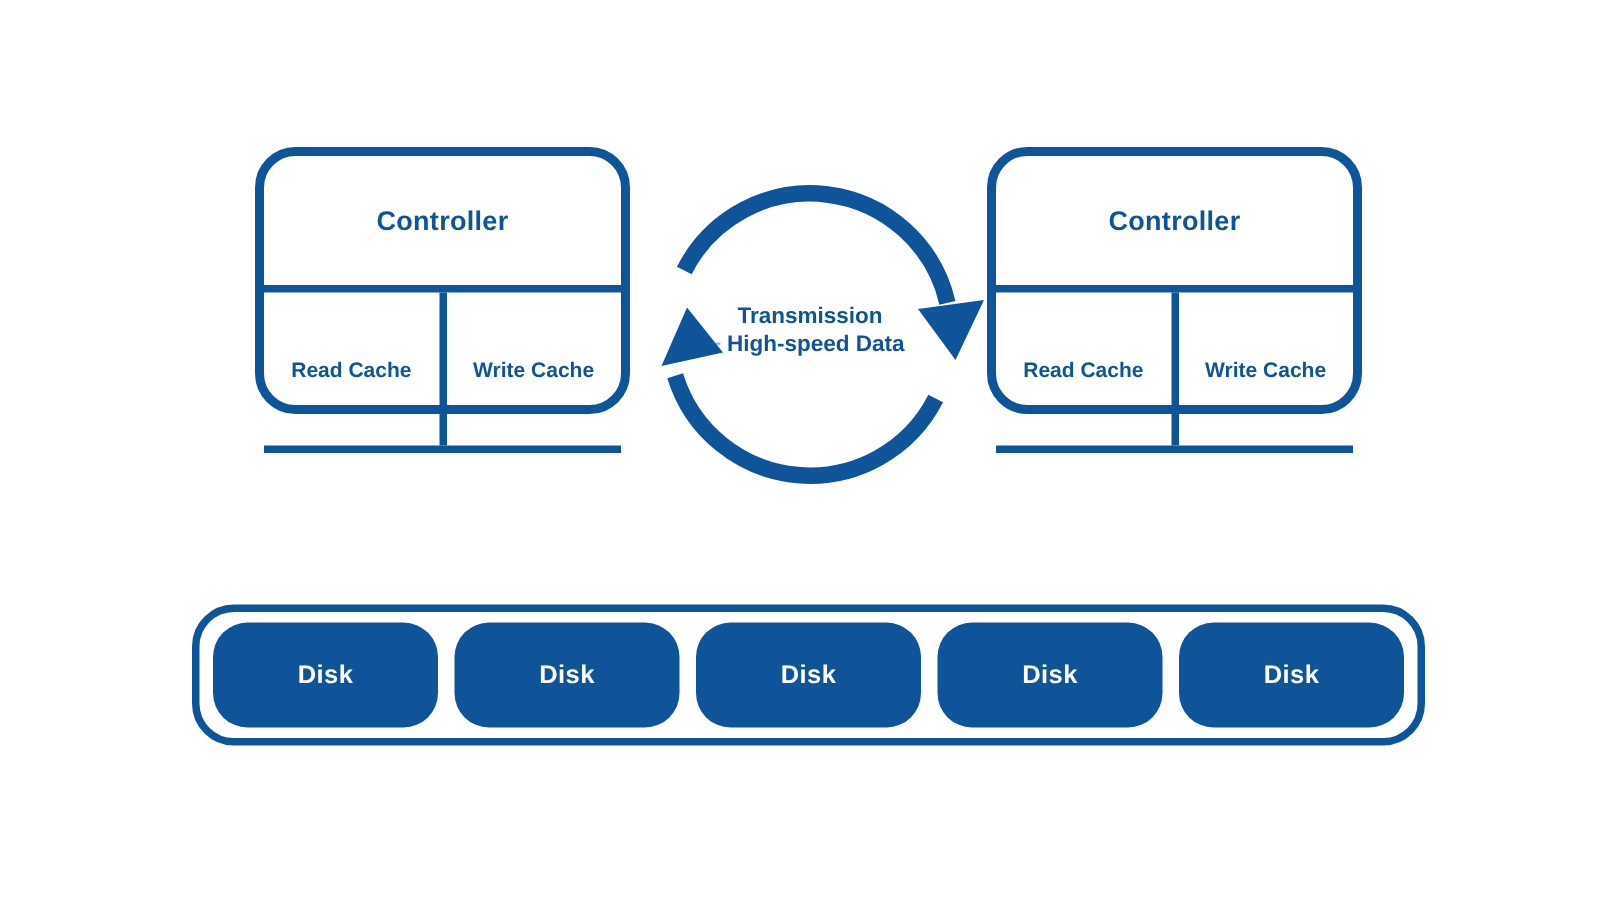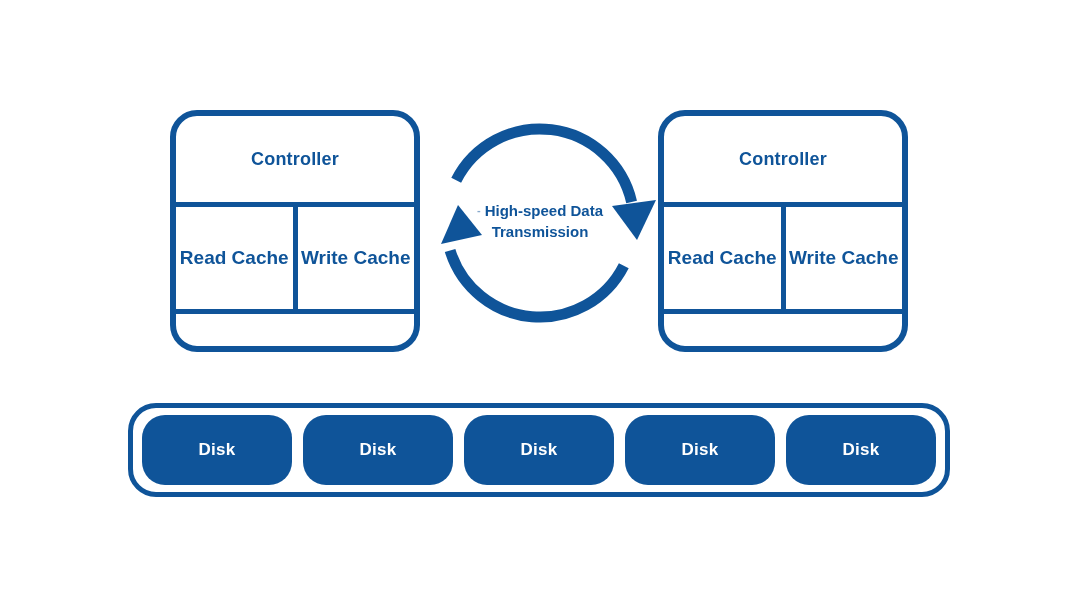--- a/index.html
+++ b/index.html
@@ -10,45 +10,45 @@
   html,body{margin:0;padding:0;background:var(--background);}
   body{font-family:"Liberation Sans","DejaVu Sans",sans-serif;}
   .canvas{
     position:relative;
     width:1080px;height:602px;
     background:var(--background);
     overflow:hidden;
   }
   
   .controller{
-    position:absolute;top:98px;width:250px;height:242px;
+    position:absolute;top:98px;width:250px;height:178px;
     box-sizing:border-box;
     border:6px solid var(--primary-blue);
     border-radius:27px;
     background:#fff;
-    display:flex;flex-direction:column;margin-top:12px;
+    display:flex;flex-direction:column;
   }
   .controller.left{left:170px;}
   .controller.right{left:658px;}
   .ctrl-title{
     height:86px;flex:0 0 86px;
     border-bottom:5px solid var(--primary-blue);
     display:flex;align-items:center;justify-content:center;
     color:var(--primary-blue);
     font-size:18px;font-weight:bold;letter-spacing:.2px;
   }
   .ctrl-caches{
     height:102px;flex:0 0 102px;
     border-bottom:5px solid var(--primary-blue);
     display:flex;flex-direction:row;
   }
   .cache-cell{
     flex:1;display:flex;align-items:center;justify-content:center;
     color:var(--primary-blue);
-    font-size:19px;font-weight:bold;
+    font-size:14px;font-weight:bold;
   }
   .cache-cell.read{border-right:5px solid var(--primary-blue);}
   .ctrl-bottom{flex:1;}
   
   .cycle-svg{
     position:absolute;left:0;top:0;width:1080px;height:602px;
     color:var(--primary-blue);
     pointer-events:none;
   }
   
@@ -107,24 +107,24 @@
   <svg class="cycle-svg" viewBox="0 0 1080 602" xmlns="http://www.w3.org/2000/svg" aria-hidden="true">
 
     <path d="M 456.2 180.3 A 94 94 0 0 1 631.6 201.9" fill="none" stroke="currentColor" stroke-width="11" stroke-linecap="butt"></path>
     <polygon points="612,206 656,200 637,240" fill="currentColor"></polygon>
 
     <path d="M 623.8 265.7 A 94 94 0 0 1 450.1 250.5" fill="none" stroke="currentColor" stroke-width="11" stroke-linecap="butt"></path>
     <polygon points="441,244 482,235 458,205" fill="currentColor"></polygon>
   </svg>
 
   <div class="net-label">
+    <div>Transmission</div>
     <div>
       <span class="dash">-</span><span>High-speed Data</span>
     </div>
-    <div>Transmission</div>
   </div>
 
   <div class="shelf">
     <div class="disk">Disk</div>
     <div class="disk">Disk</div>
     <div class="disk">Disk</div>
     <div class="disk">Disk</div>
     <div class="disk">Disk</div>
   </div>
 

